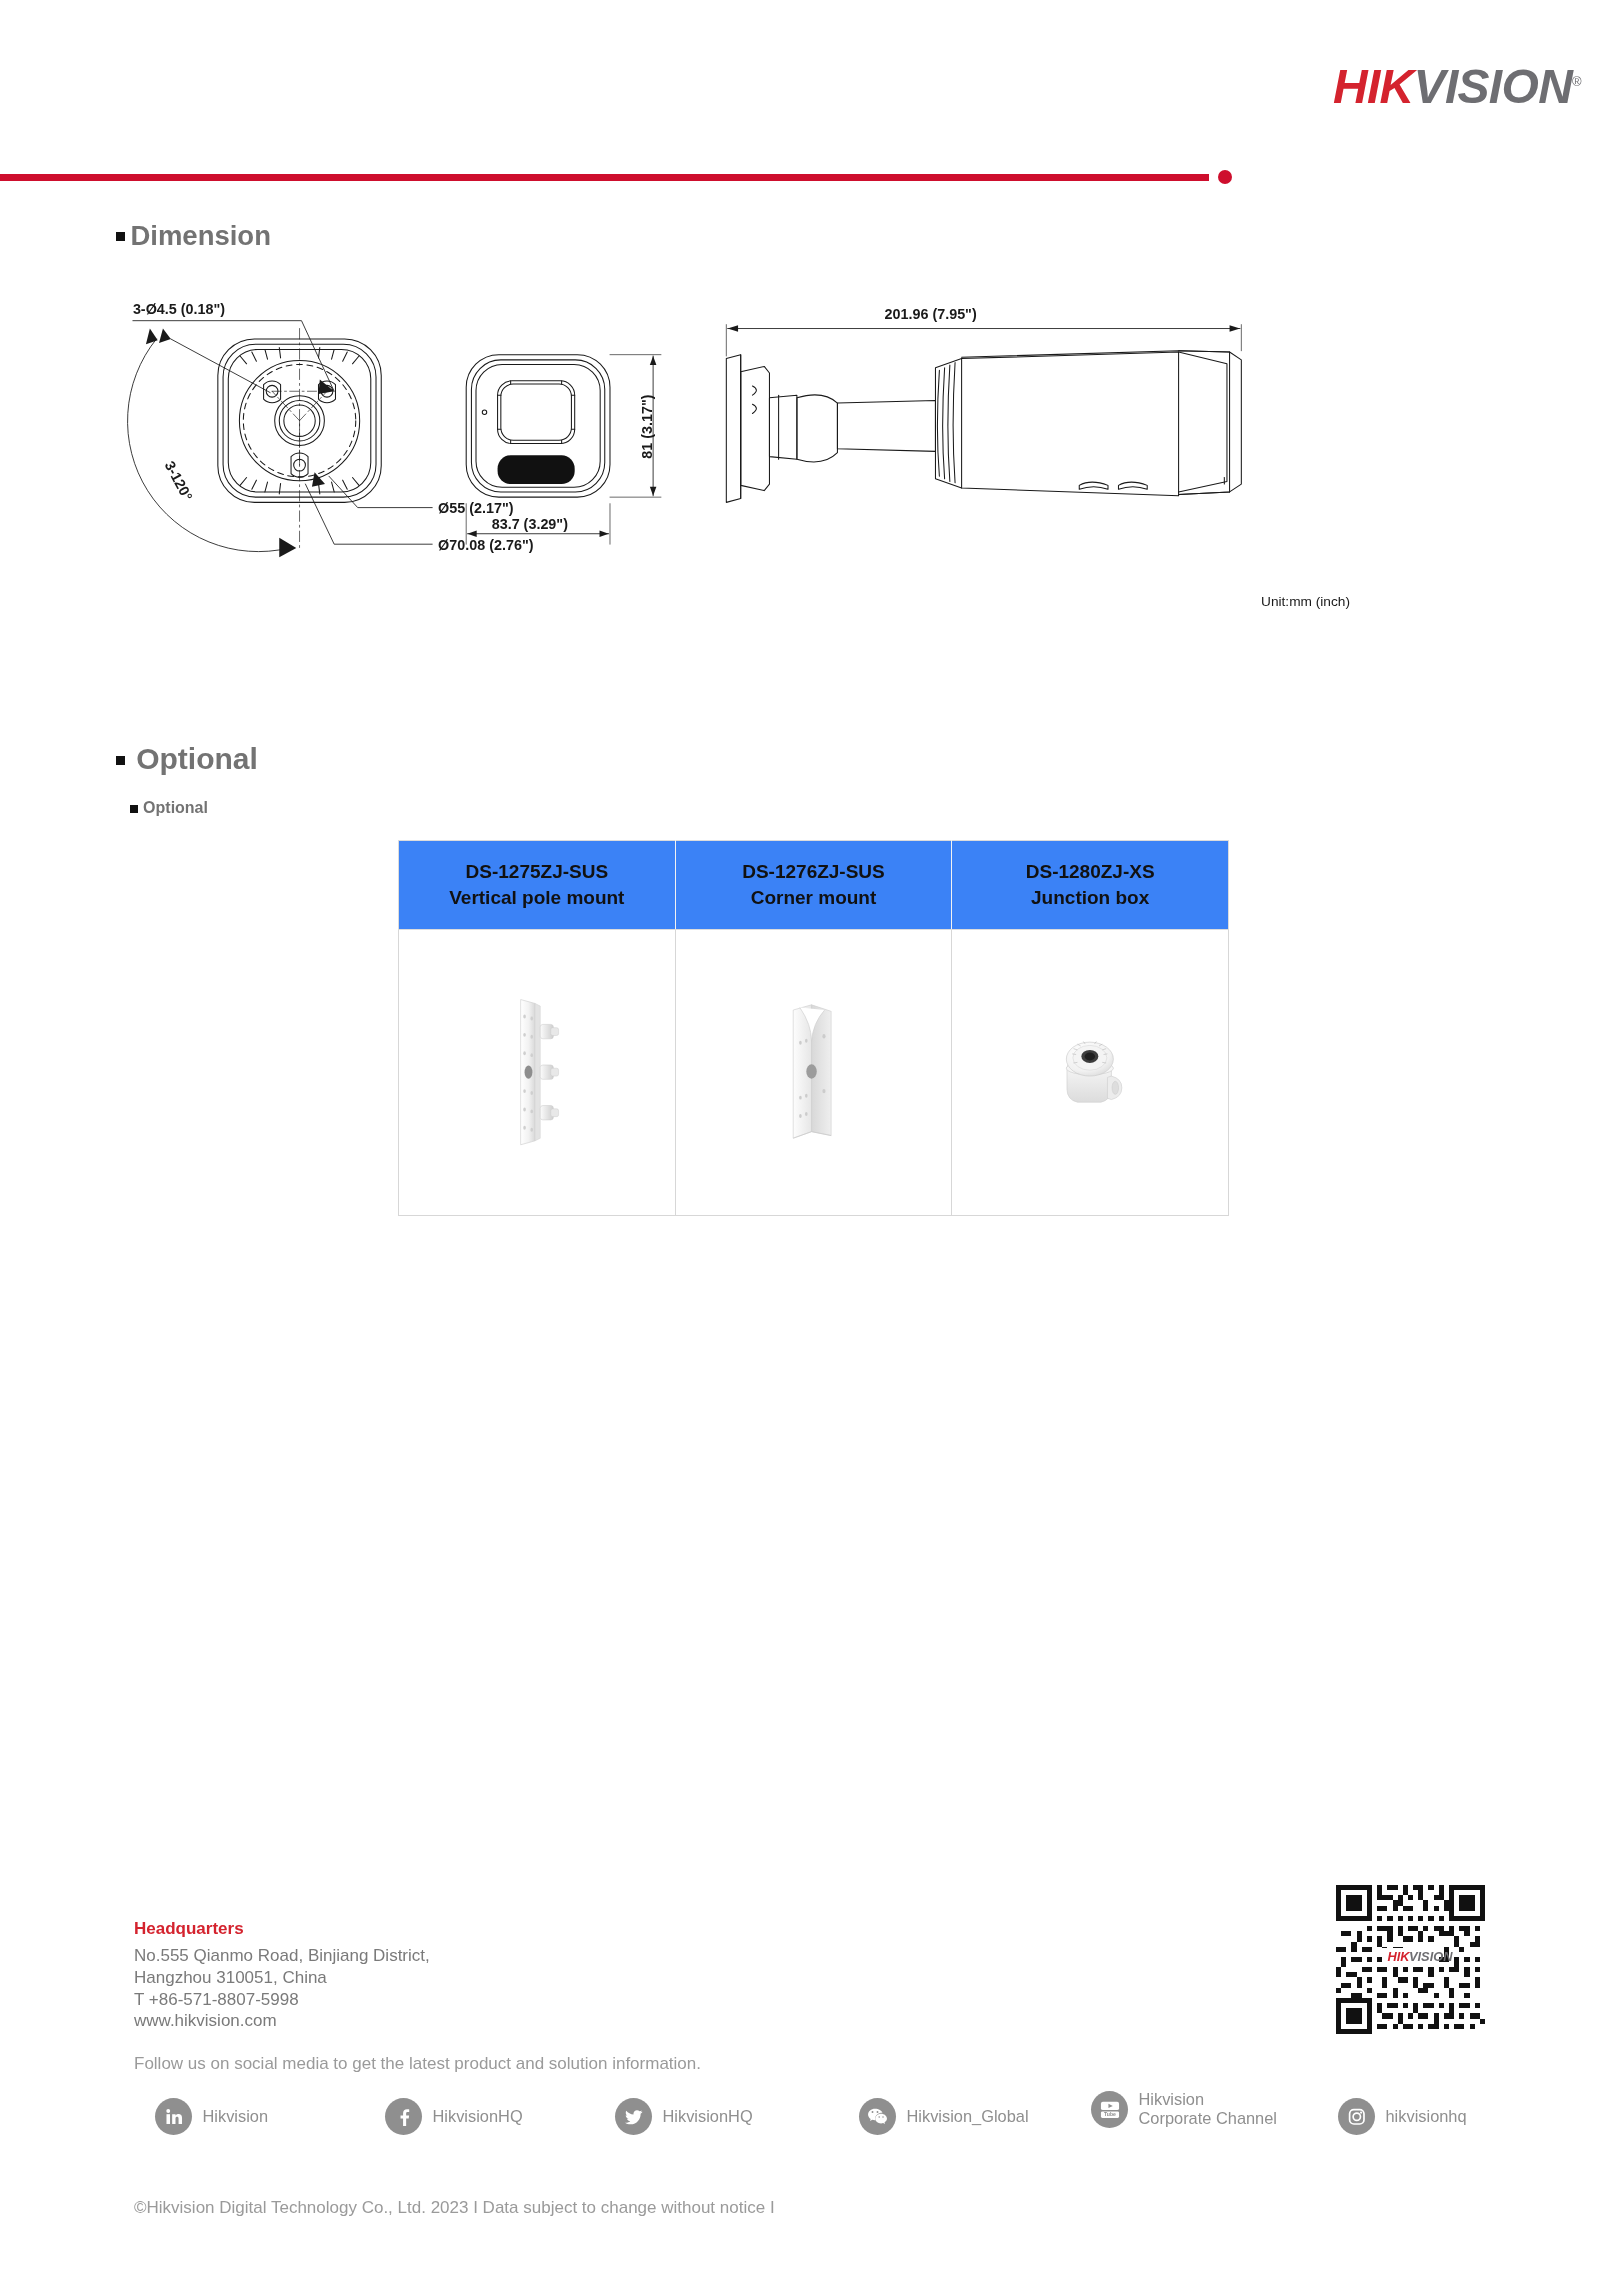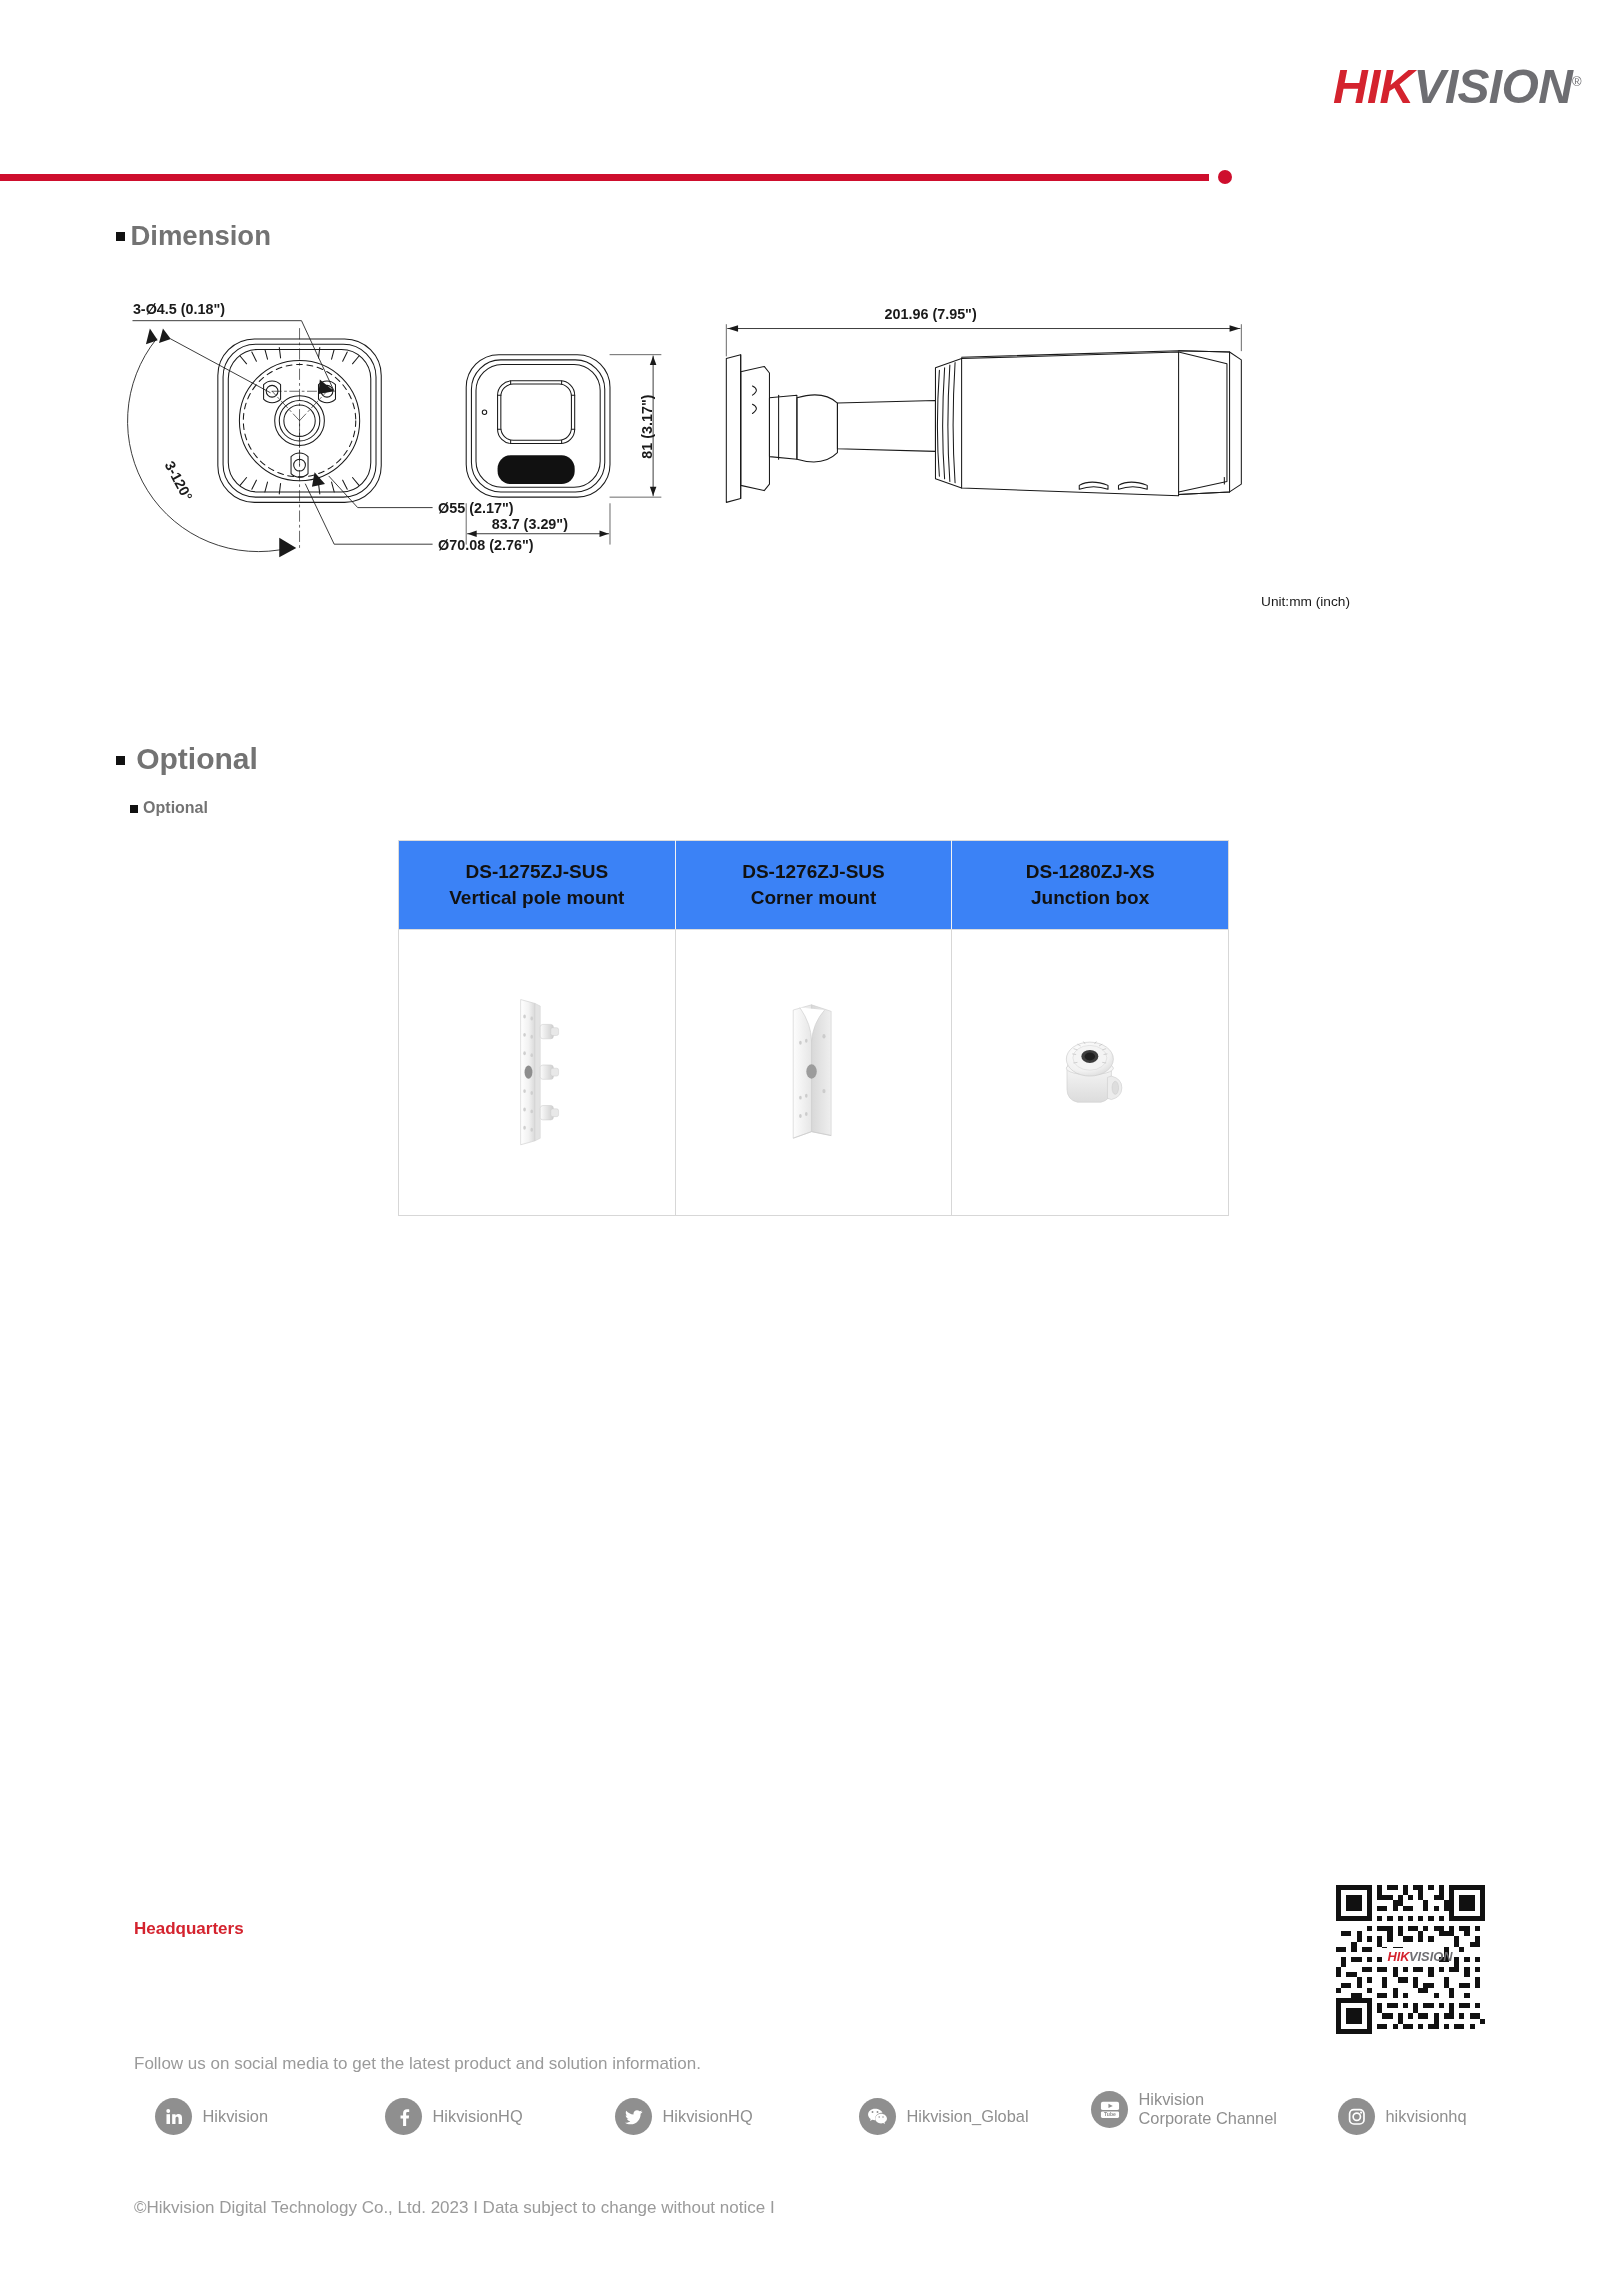--- a/index.html
+++ b/index.html
@@ -486,20 +486,24 @@
           </svg>
         </span>
       </td>
     </tr>
   </tbody>
 </table>
 
 <div id="footer">
 
   <div id="hq-title">Headquarters</div>
+  <div id="hq-address">No.555 Qianmo Road, Binjiang District,
+Hangzhou 310051, China
+T +86-571-8807-5998
+www.hikvision.com</div>
   <div id="follow-line">Follow us on social media to get the latest product and solution information.</div>
 
   <div class="social-item" style="left:155px; top:2098px;">
     <span class="social-badge">
       <svg width="19.6" height="19.6" viewBox="0 0 30 30" xmlns="http://www.w3.org/2000/svg">
         <circle cx="6.5" cy="6" r="3" fill="#fff"></circle>
         <rect x="3.8" y="11" width="5.4" height="15" fill="#fff"></rect>
         <path d="M12.5 11 h5.2 v2.1 q2-2.6 5.3-2.2 c3.4 .4 4.6 2.6 4.6 6.1 V26 h-5.3 v-8 c0-2-.8-3-2.3-3 s-2.4 1-2.4 3 v8 h-5.1 z" fill="#fff"></path>
       </svg>
     </span>

